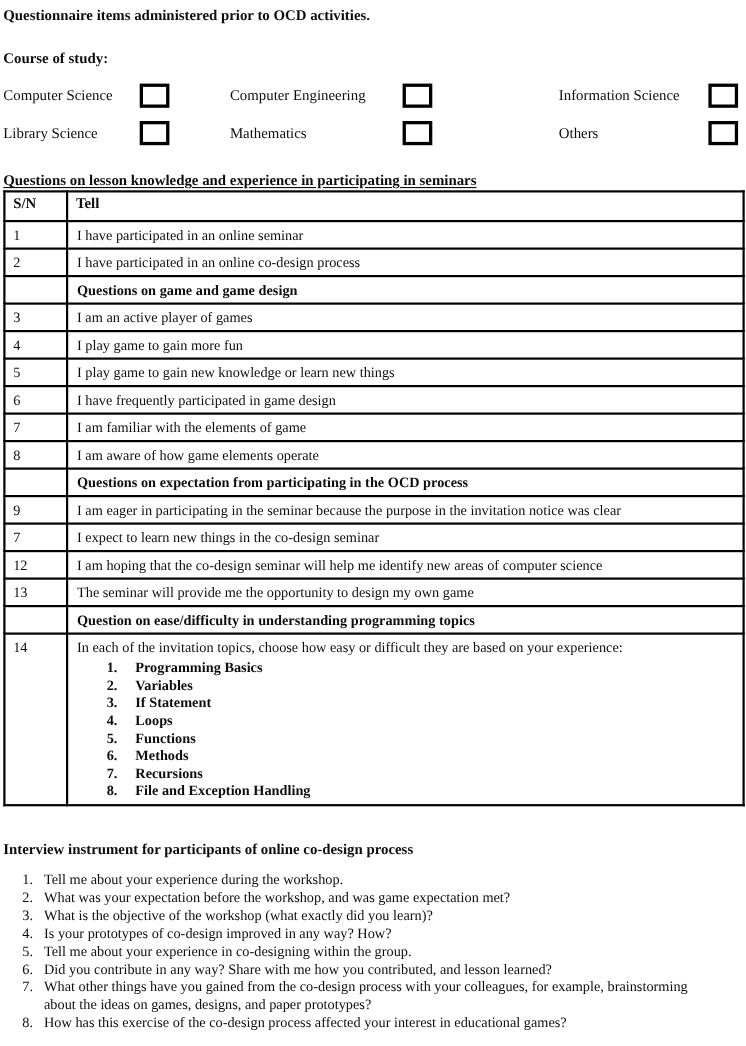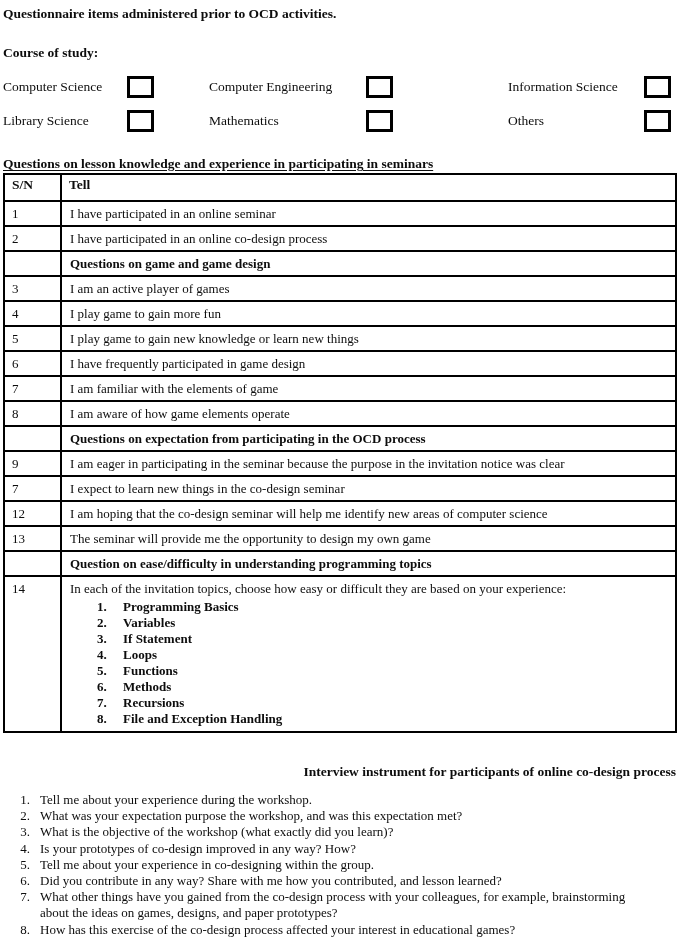--- a/index.html
+++ b/index.html
@@ -85,21 +85,21 @@
     font-weight: 700;
     font-size: 13px;
   }
   .sub-num {
     margin-left: 27px;
     width: 26px;
     flex: 0 0 auto;
   }
 
   
-  .interview-heading { margin-top: 31px; text-align: right; }
+  .interview-heading { margin-top: 31px; }
   .interview-list { margin-top: 12px; }
   .q-row {
     display: flex;
     font-size: 13px;
     line-height: 16.2px;
   }
   .q-num {
     width: 27px;
     flex: 0 0 auto;
     text-align: right;
@@ -291,21 +291,21 @@
 
   <div class="h-bold interview-heading">Interview instrument for participants of online co-design process</div>
 
   <div class="interview-list">
       <div class="q-row">
         <span class="q-num">1.</span>
         <span class="q-text">Tell me about your experience during the workshop.</span>
       </div>
       <div class="q-row">
         <span class="q-num">2.</span>
-        <span class="q-text">What was your expectation purpose the workshop, and was this expectation met?</span>
+        <span class="q-text">What was your expectation before the workshop, and was game expectation met?</span>
       </div>
       <div class="q-row">
         <span class="q-num">3.</span>
         <span class="q-text">What is the objective of the workshop (what exactly did you learn)?</span>
       </div>
       <div class="q-row">
         <span class="q-num">4.</span>
         <span class="q-text">Is your prototypes of co-design improved in any way? How?</span>
       </div>
       <div class="q-row">

